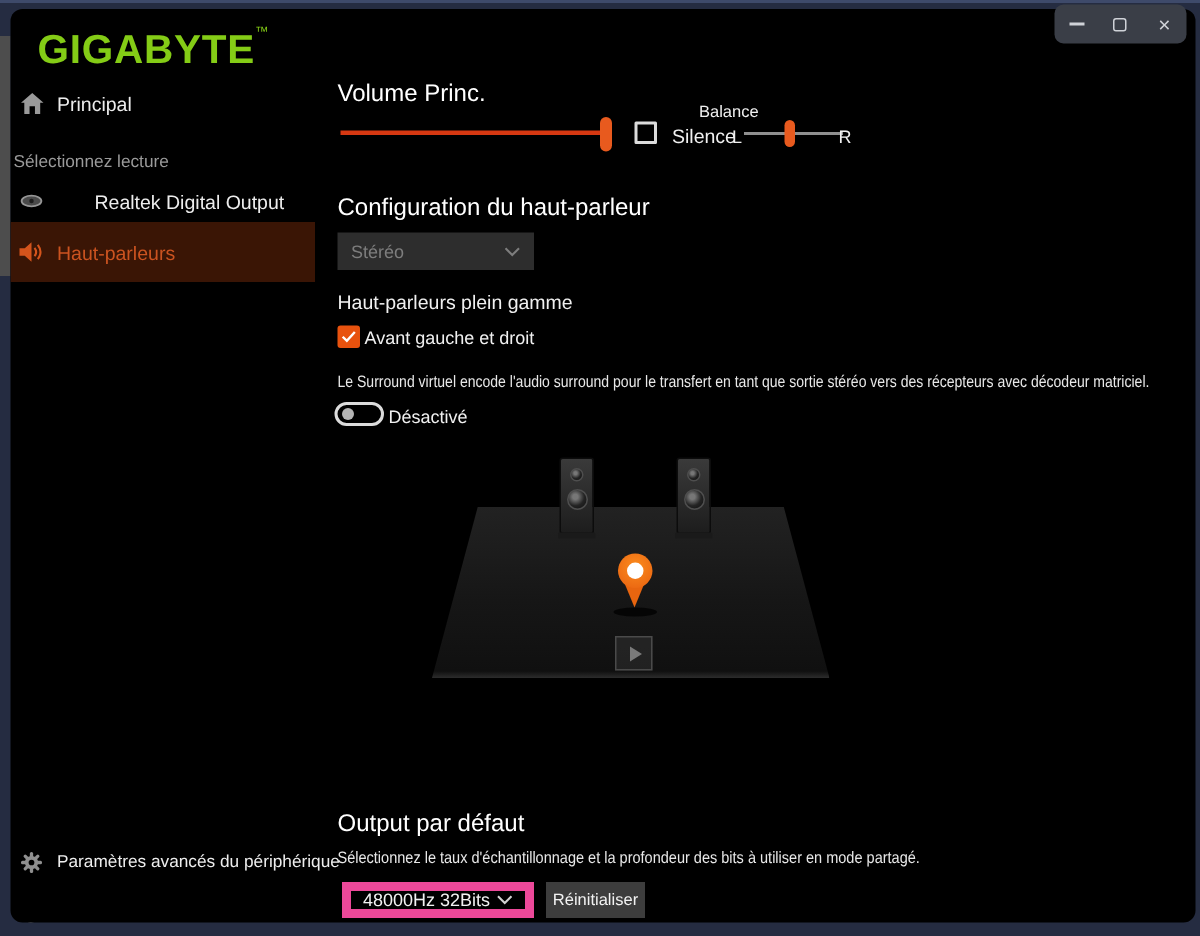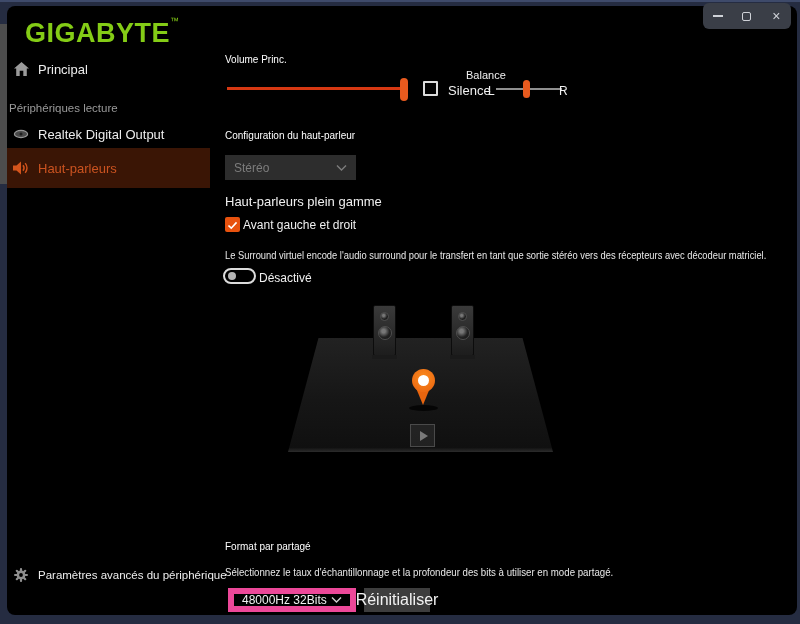--- a/index.html
+++ b/index.html
@@ -33,29 +33,29 @@
   
   .logo { position:absolute; left:18px; top:10px; font-size:27px; font-weight:700; letter-spacing:.5px; color:#84cc16; }
   .logo sup { font-size:9px; vertical-align:18px; font-weight:400; }
 
   
   .side-row { position:absolute; left:0; width:203px; display:flex; align-items:center; }
   .side-row .ic { position:absolute; left:6px; display:flex; align-items:center; }
   .side-row .lbl { margin-left:31px; font-size:13px; color:#ededed; white-space:nowrap; }
   .row-principal { top:49px; height:28px; }
   .section-label { position:absolute; left:2px; top:96px; font-size:11.5px; color:#9a9a9a; }
-  .row-realtek { top:114px; height:28px; }
+  .row-realtek { top:114px; height:28px;padding-left:25px; }
   .row-speakers { top:142px; height:40px; background:#3a1505; }
   .row-speakers .lbl { color:#cb5320; }
   .row-advanced { top:556px; height:26px; }
   .row-advanced .lbl, .row-info .lbl { font-size:11.5px; }
   .row-info { top:602px; height:26px; }
 
   
-  .h1 { position:absolute; font-size:10px; color:#fff; white-space:nowrap; }
+  .h1 { position:absolute; font-size:16px; color:#fff; white-space:nowrap; }
   .t-volume { left:218px; top:48px; }
   .t-config { left:218px; top:124px; }
   .t-format { left:218px; top:535px; }
 
   .vol-track { position:absolute; left:220px; top:81px; width:173px; height:2.5px; background:#d63812; }
   .vol-thumb { position:absolute; left:393px; top:72px; width:8px; height:23px; border-radius:4px; background:#e85a1e; }
   .cb-silence { position:absolute; left:416px; top:75px; width:15px; height:15px; border:2px solid #dcdcdc; border-radius:1px; background:transparent; }
   .silence-lbl { position:absolute; left:441px; top:77px; font-size:13px; }
   .balance-lbl { position:absolute; left:459px; top:63px; font-size:11px; }
   .bal-l { position:absolute; left:481px; top:78px; font-size:12px; }
@@ -100,21 +100,21 @@
 
   .play-btn { position:absolute; left:122px; top:123px; width:25px; height:23px;
     background:rgba(95,95,95,.22); border:1px solid #4a4a4a; display:flex; align-items:center; justify-content:center; }
   .play-tri { width:0; height:0; border-left:8px solid #7a7a7a; border-top:5px solid transparent; border-bottom:5px solid transparent; margin-left:2px; }
 
   
   .format-desc { position:absolute; left:218px; top:560px; font-size:11px; color:#e8e8e8; white-space:nowrap; transform:scaleX(.88); transform-origin:left center; }
   .dd-format { position:absolute; left:221px; top:582px; width:128px; height:24px; background:#000; border:6px solid #ec4899; display:flex; align-items:center; }
   .dd-format .dd-text { margin-left:8px; font-size:12px; color:#f2f2f2; }
   .dd-format .chev { position:absolute; right:8px; color:#d0d0d0; display:flex; }
-  .btn-reset { position:absolute; left:357px; top:582px; width:66px; height:24px; background:#3d3d3d; color:#f2f2f2; font-size:16px; display:flex; align-items:center; justify-content:center; }
+  .btn-reset { position:absolute; left:357px; top:582px; width:66px; height:24px; background:#3d3d3d; color:#f2f2f2; font-size:11px; display:flex; align-items:center; justify-content:center; }
 </style>
 </head>
 <body>
 
 <div class="desktop-topline"></div>
 <div class="behind-sliver"></div>
 
 <div class="win-controls">
   <div class="win-btn">
       <span class="glyph-min"></span>
@@ -133,21 +133,21 @@
 
   <div class="side-row row-principal">
     <span class="ic">
       <svg width="17" height="16" viewBox="0 0 17 16">
           <path d="M8.5 1 L16 7.5 L13.8 7.5 L13.8 15 L10.3 15 L10.3 9.8 L6.7 9.8 L6.7 15 L3.2 15 L3.2 7.5 L1 7.5 Z" fill="#9a9a9a"></path>
         </svg>
     </span>
     <span class="lbl">Principal</span>
   </div>
 
-  <div class="section-label">Périphériques lecture</div>
+  <div class="section-label">Sélectionnez lecture</div>
 
   <div class="side-row row-realtek">
     <span class="ic">
       <svg width="16" height="10" viewBox="0 0 16 10">
           <ellipse cx="8" cy="5" rx="6.6" ry="3.6" fill="#4a4a4a" stroke="#969696" stroke-width="1.2"></ellipse>
           <circle cx="8" cy="5" r="1.5" fill="#1d1d1d"></circle>
         </svg>
     </span>
     <span class="lbl">Realtek Digital Output</span>
   </div>
@@ -241,21 +241,21 @@
     </div>
     <div class="pin-shadow"></div>
     <div class="pin-tail"></div>
     <div class="pin-head"></div>
     <div class="pin-dot"></div>
     <div class="play-btn">
       <span class="play-tri"></span>
     </div>
   </div>
 
-  <div class="h1 t-format">Format par partagé</div>
+  <div class="h1 t-format">Output par défaut</div>
   <div class="format-desc">Sélectionnez le taux d'échantillonnage et la profondeur des bits à utiliser en mode partagé.</div>
   <div class="dd-format">
     <span class="dd-text">48000Hz 32Bits</span>
     <span class="chev">
       <svg width="11" height="8" viewBox="0 0 11 8">
           <polyline points="1,1.5 5.5,6 10,1.5" fill="none" stroke="currentColor" stroke-width="1.4"></polyline>
         </svg>
     </span>
   </div>
   <div class="btn-reset">Réinitialiser</div>

